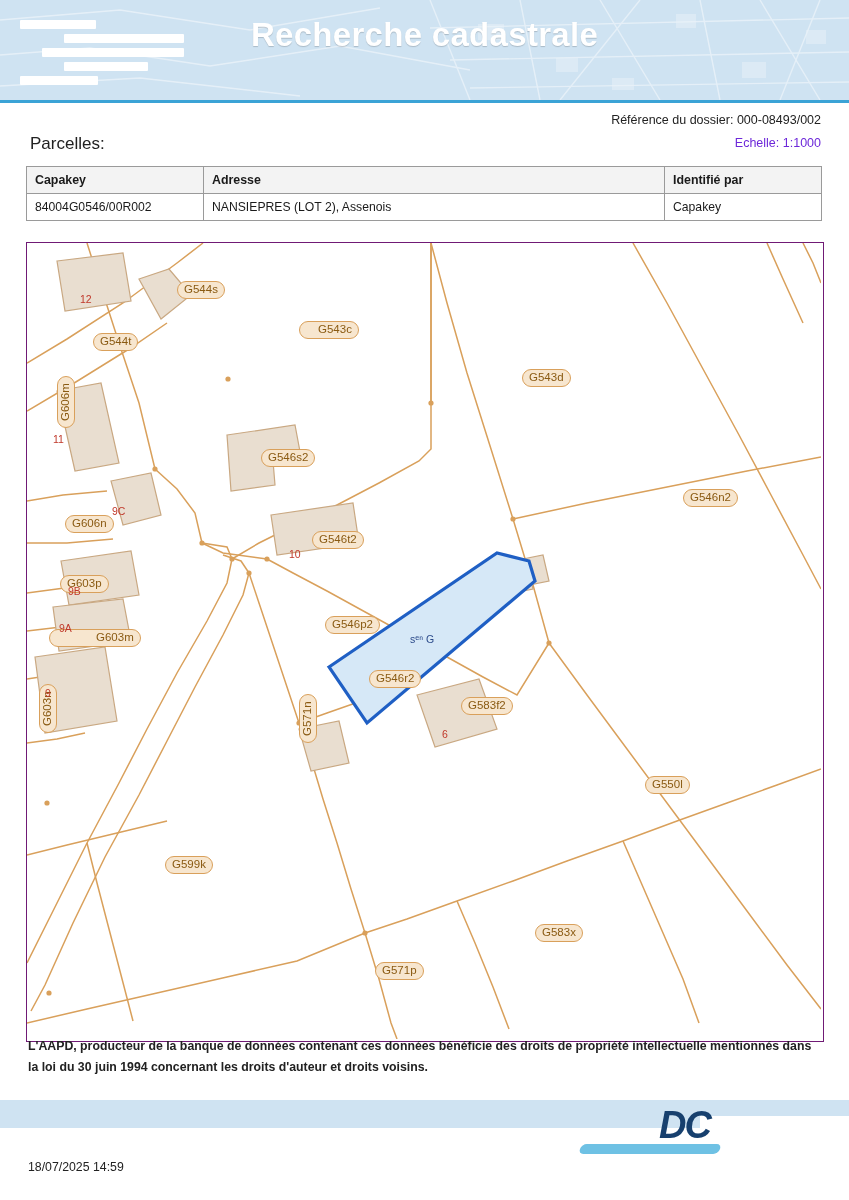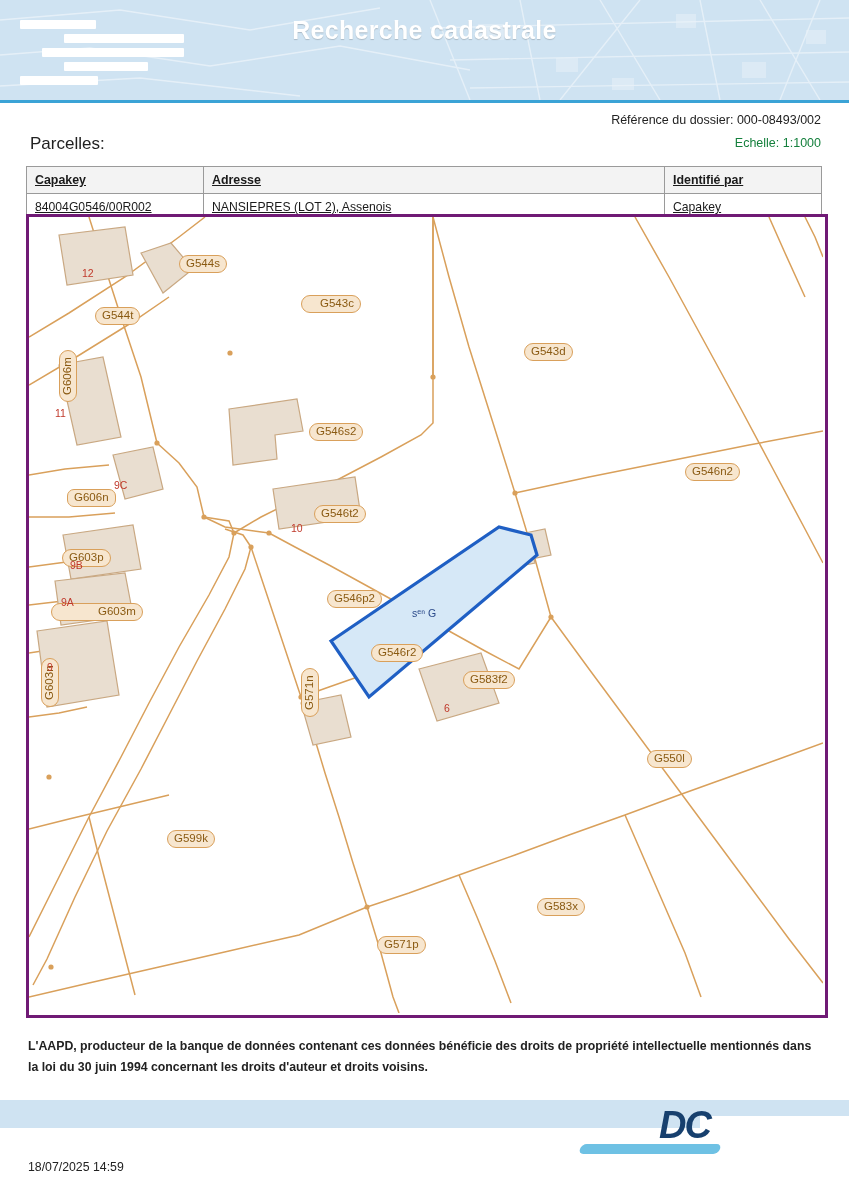--- a/index.html
+++ b/index.html
@@ -23,62 +23,62 @@
     opacity:.55;
   }
   .header-logo{
     position:absolute;left:20px;top:14px;width:160px;height:72px;
   }
   .header-logo .bar{
     position:absolute;background:#ffffff;height:9px;border-radius:1px;
   }
   .header-title{
     position:absolute;left:0;top:16px;width:849px;text-align:center;
-    font-size:25px;font-weight:bold;color:#ffffff;letter-spacing:.3px;
+    font-size:33px;font-weight:bold;color:#ffffff;letter-spacing:.3px;
     text-shadow:0 1px 1px rgba(0,0,0,.18);
   }
   .header-sub{
     position:absolute;left:0;top:60px;width:849px;text-align:center;
     font-size:17px;font-weight:bold;color:#ffffff;
     text-shadow:0 1px 1px rgba(0,0,0,.18);
   }
   .header-rule{
     position:absolute;left:0;top:100px;width:849px;height:3px;background:#3ba3d6;
   }
 
   
   .meta-ref{
     position:absolute;right:28px;top:113px;font-size:12.5px;color:#222;
   }
   .meta-scale{
-    position:absolute;right:28px;top:136px;font-size:12.5px;color:#15803d;padding-left:46px;
+    position:absolute;right:28px;top:136px;font-size:12.5px;color:#6d28d9;padding-left:46px;
   }
   .parcelles-label{
     position:absolute;left:30px;top:134px;font-size:17px;color:#222;
   }
 
   
   .tbl{
     position:absolute;left:26px;top:166px;width:796px;
-    border-collapse:collapse;font-size:12.2px;text-decoration:underline;
+    border-collapse:collapse;font-size:12.2px;
   }
   .tbl th{
     border:1px solid #9a9a9a;background:#f3f3f3;text-align:left;
     padding:6px 8px;font-weight:bold;font-size:12.4px;
   }
   .tbl td{
     border:1px solid #9a9a9a;padding:6px 8px;background:#ffffff;
   }
   .col-capakey{width:160px;}
   .col-ident{width:140px;}
 
   
   .map-frame{
-    position:absolute;left:26px;top:214px;width:796px;height:798px;
-    border:3px solid #701a75;background:#ffffff;overflow:hidden;
+    position:absolute;left:26px;top:242px;width:796px;height:798px;
+    border:1px solid #701a75;background:#ffffff;overflow:hidden;
   }
   .map-svg{display:block;}
 
   .plabel{
     position:absolute;
     background:#f7e6cf;
     border:1px solid #d9a05b;
     border-radius:9px;
     color:#8a5a12;
     font-size:11.5px;
@@ -272,22 +272,22 @@
 
     <polygon points="302,424 470,310 502,318 508,338 340,480" fill="#d6e8f7" stroke="#1f5fc4" stroke-width="3.2"></polygon>
   </svg>
 
   <div>
     <div class="plabel" style="left:150px;top:38px;">G544s</div>
     <div class="plabel" style="left:66px;top:90px;">G544t</div>
     <div class="plabel" style="left:272px;top:78px;padding-left:18px;">G543c</div>
     <div class="plabel" style="left:495px;top:126px;">G543d</div>
     <div class="plabel vert" style="left:30px;top:185px;">G606m</div>
-    <div class="plabel" style="left:38px;top:272px;border-radius:7px;">G606n</div>
-    <div class="plabel" style="left:234px;top:206px;margin-left:46px;">G546s2</div>
+    <div class="plabel" style="left:38px;top:272px;">G606n</div>
+    <div class="plabel" style="left:234px;top:206px;">G546s2</div>
     <div class="plabel" style="left:656px;top:246px;">G546n2</div>
     <div class="plabel" style="left:285px;top:288px;">G546t2</div>
     <div class="plabel" style="left:33px;top:332px;">G603p</div>
     <div class="plabel" style="left:22px;top:386px;padding-left:46px;">G603m</div>
     <div class="plabel" style="left:298px;top:373px;">G546p2</div>
     <div class="plabel" style="left:330px;top:427px;margin-left:12px;">G546r2</div>
     <div class="plabel" style="left:434px;top:454px;">G583f2</div>
     <div class="plabel vert" style="left:12px;top:490px;">G603n</div>
     <div class="plabel vert" style="left:272px;top:500px;">G571n</div>
     <div class="plabel" style="left:618px;top:533px;">G550l</div>

